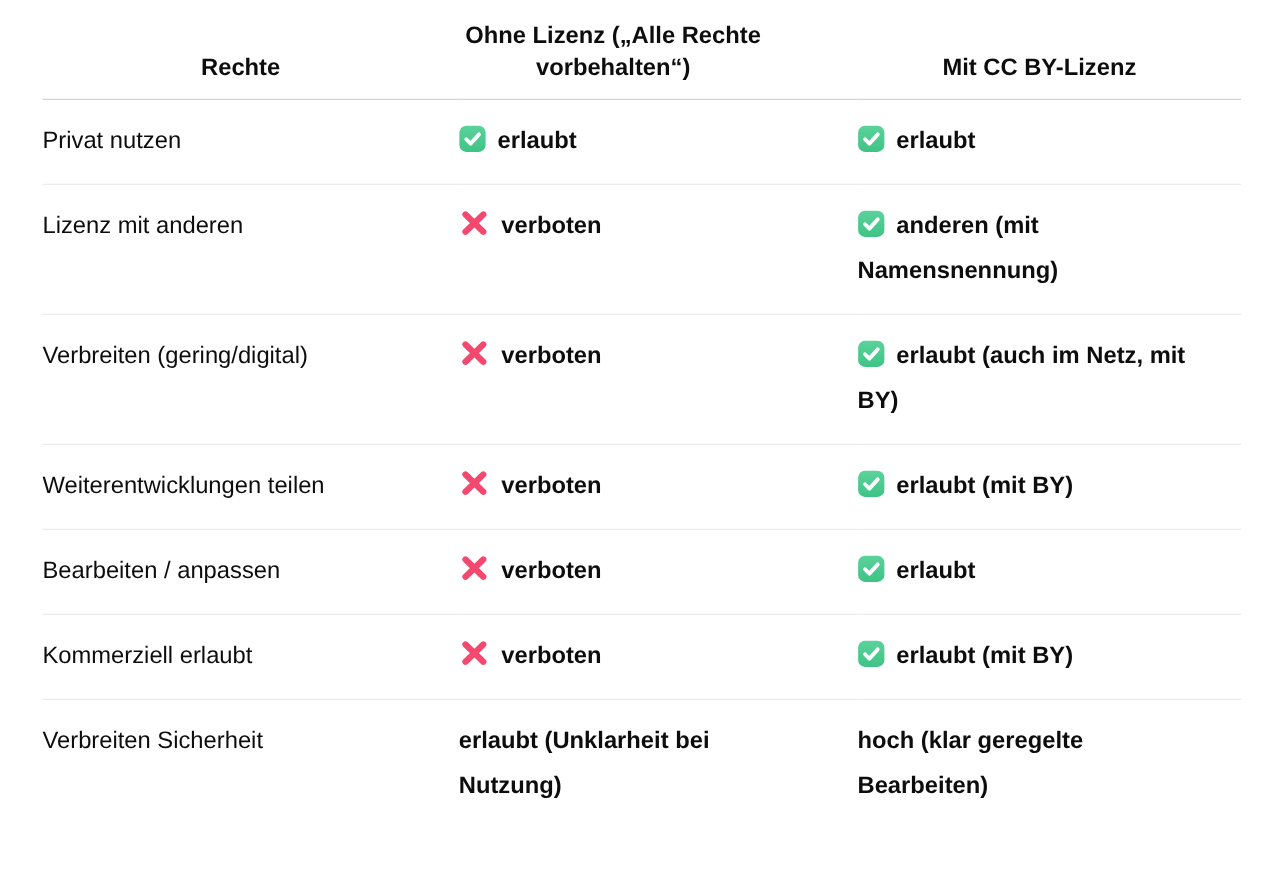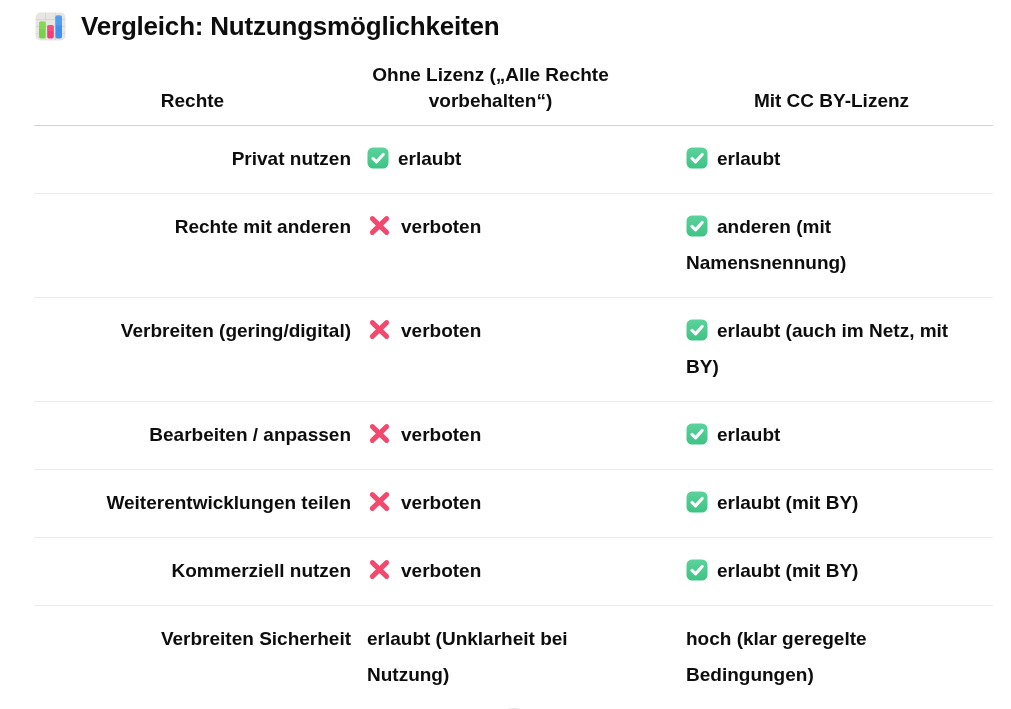--- a/index.html
+++ b/index.html
@@ -37,21 +37,21 @@
     border-bottom:1px solid var(--header-border);
   }
   th.h2{padding-right:72px;}
   td{
     vertical-align:top;line-height:36px;
     padding:15px 16px 16px 0;
     border-bottom:1px solid var(--row-border);
     font-weight:bold;
   }
   tr:last-child td{border-bottom:none;}
-  td.row-label{font-weight:700;text-align:right;}
+  td.row-label{font-weight:400;}
   td.cell-ohne{padding-right:72px;}
   td.cell-ccby{padding-right:40px;}
   .cell-icon{
     display:inline-block;vertical-align:-4px;margin-right:9px;line-height:0;
   }
   .cell-icon svg{display:inline-block;}
 
   
   .scroll-btn{
     position:absolute;left:494px;top:702px;
@@ -60,35 +60,20 @@
     box-shadow:0 1px 3px rgba(0,0,0,0.04);
     display:flex;align-items:center;justify-content:center;
     cursor:pointer;color:#6e6e6e;font-size:18px;
   }
 </style>
 </head>
 <body>
 
 <div class="page">
 
-  <div class="title-row">
-    <span class="title-emoji">
-      <svg width="33" height="33" viewBox="0 0 33 33" aria-hidden="true">
-        <rect x="1.5" y="2.5" width="30" height="28" rx="5" fill="#e8e6e3"></rect>
-        <path d="M2 9.5 H31 M2 16.5 H31 M2 23.5 H31 M11.5 3 V30 M21.5 3 V30" stroke="#d8d6d2" stroke-width="1" fill="none"></path>
-        <rect x="5" y="11.5" width="6.6" height="17" rx="1.8" fill="#76d348"></rect>
-        <rect x="5" y="11.5" width="6.6" height="8" rx="1.8" fill="#8ade5f" opacity="0.55"></rect>
-        <rect x="13.2" y="15" width="6.6" height="13.5" rx="1.8" fill="#f23e79"></rect>
-        <rect x="13.2" y="15" width="6.6" height="6" rx="1.8" fill="#f76191" opacity="0.5"></rect>
-        <rect x="21.4" y="5.5" width="6.6" height="23" rx="1.8" fill="#3f92f2"></rect>
-        <rect x="21.4" y="5.5" width="6.6" height="10" rx="1.8" fill="#63a9f6" opacity="0.5"></rect>
-      </svg>
-    </span>
-    <h2 class="page-title">Vergleich: Nutzungsmöglichkeiten</h2>
-  </div>
 
   <table class="compare">
     <colgroup>
         <col class="c1">
         <col class="c2">
         <col class="c3">
       </colgroup>
     <thead>
       <tr>
         <th class="h1">Rechte</th>
@@ -115,21 +100,21 @@
                     <stop offset="0" stop-color="#5ad39c"></stop>
                     <stop offset="1" stop-color="#3fc385"></stop>
                   </linearGradient>
                 </defs>
                 <rect x="0.5" y="0.5" width="21" height="21" rx="5.5" fill="url(#gchk)"></rect>
                 <path d="M6 11.4 L9.5 14.9 L16.2 7.5" stroke="#ffffff" stroke-width="3.1" fill="none" stroke-linecap="round" stroke-linejoin="round"></path>
               </svg></span><span>erlaubt</span></td>
   </tr>
 
   <tr>
-    <td class="row-label">Rechte mit anderen</td>
+    <td class="row-label">Lizenz mit anderen</td>
     <td class="cell cell-ohne"><span class="cell-icon"><svg width="25" height="23" viewBox="0 0 25 23" aria-hidden="true">
                 <path d="M5.4 4.6 L19.6 18.4 M19.6 4.6 L5.4 18.4" stroke="#f4486e" stroke-width="5" fill="none" stroke-linecap="round"></path>
               </svg></span><span>verboten</span></td>
     <td class="cell cell-ccby"><span class="cell-icon"><svg width="22" height="22" viewBox="0 0 22 22" aria-hidden="true">
                 <defs>
                   <linearGradient id="gchk" x1="0" y1="0" x2="0" y2="1">
                     <stop offset="0" stop-color="#5ad39c"></stop>
                     <stop offset="1" stop-color="#3fc385"></stop>
                   </linearGradient>
                 </defs>
@@ -149,74 +134,74 @@
                     <stop offset="0" stop-color="#5ad39c"></stop>
                     <stop offset="1" stop-color="#3fc385"></stop>
                   </linearGradient>
                 </defs>
                 <rect x="0.5" y="0.5" width="21" height="21" rx="5.5" fill="url(#gchk)"></rect>
                 <path d="M6 11.4 L9.5 14.9 L16.2 7.5" stroke="#ffffff" stroke-width="3.1" fill="none" stroke-linecap="round" stroke-linejoin="round"></path>
               </svg></span><span>erlaubt (auch im Netz, mit BY)</span></td>
   </tr>
 
   <tr>
+    <td class="row-label">Weiterentwicklungen teilen</td>
+    <td class="cell cell-ohne"><span class="cell-icon"><svg width="25" height="23" viewBox="0 0 25 23" aria-hidden="true">
+                <path d="M5.4 4.6 L19.6 18.4 M19.6 4.6 L5.4 18.4" stroke="#f4486e" stroke-width="5" fill="none" stroke-linecap="round"></path>
+              </svg></span><span>verboten</span></td>
+    <td class="cell cell-ccby"><span class="cell-icon"><svg width="22" height="22" viewBox="0 0 22 22" aria-hidden="true">
+                <defs>
+                  <linearGradient id="gchk" x1="0" y1="0" x2="0" y2="1">
+                    <stop offset="0" stop-color="#5ad39c"></stop>
+                    <stop offset="1" stop-color="#3fc385"></stop>
+                  </linearGradient>
+                </defs>
+                <rect x="0.5" y="0.5" width="21" height="21" rx="5.5" fill="url(#gchk)"></rect>
+                <path d="M6 11.4 L9.5 14.9 L16.2 7.5" stroke="#ffffff" stroke-width="3.1" fill="none" stroke-linecap="round" stroke-linejoin="round"></path>
+              </svg></span><span>erlaubt (mit BY)</span></td>
+  </tr>
+
+  <tr>
     <td class="row-label">Bearbeiten / anpassen</td>
     <td class="cell cell-ohne"><span class="cell-icon"><svg width="25" height="23" viewBox="0 0 25 23" aria-hidden="true">
                 <path d="M5.4 4.6 L19.6 18.4 M19.6 4.6 L5.4 18.4" stroke="#f4486e" stroke-width="5" fill="none" stroke-linecap="round"></path>
               </svg></span><span>verboten</span></td>
     <td class="cell cell-ccby"><span class="cell-icon"><svg width="22" height="22" viewBox="0 0 22 22" aria-hidden="true">
                 <defs>
                   <linearGradient id="gchk" x1="0" y1="0" x2="0" y2="1">
                     <stop offset="0" stop-color="#5ad39c"></stop>
                     <stop offset="1" stop-color="#3fc385"></stop>
                   </linearGradient>
                 </defs>
                 <rect x="0.5" y="0.5" width="21" height="21" rx="5.5" fill="url(#gchk)"></rect>
                 <path d="M6 11.4 L9.5 14.9 L16.2 7.5" stroke="#ffffff" stroke-width="3.1" fill="none" stroke-linecap="round" stroke-linejoin="round"></path>
               </svg></span><span>erlaubt</span></td>
   </tr>
 
   <tr>
-    <td class="row-label">Weiterentwicklungen teilen</td>
-    <td class="cell cell-ohne"><span class="cell-icon"><svg width="25" height="23" viewBox="0 0 25 23" aria-hidden="true">
-                <path d="M5.4 4.6 L19.6 18.4 M19.6 4.6 L5.4 18.4" stroke="#f4486e" stroke-width="5" fill="none" stroke-linecap="round"></path>
-              </svg></span><span>verboten</span></td>
-    <td class="cell cell-ccby"><span class="cell-icon"><svg width="22" height="22" viewBox="0 0 22 22" aria-hidden="true">
-                <defs>
-                  <linearGradient id="gchk" x1="0" y1="0" x2="0" y2="1">
-                    <stop offset="0" stop-color="#5ad39c"></stop>
-                    <stop offset="1" stop-color="#3fc385"></stop>
-                  </linearGradient>
-                </defs>
-                <rect x="0.5" y="0.5" width="21" height="21" rx="5.5" fill="url(#gchk)"></rect>
-                <path d="M6 11.4 L9.5 14.9 L16.2 7.5" stroke="#ffffff" stroke-width="3.1" fill="none" stroke-linecap="round" stroke-linejoin="round"></path>
-              </svg></span><span>erlaubt (mit BY)</span></td>
-  </tr>
-
-  <tr>
-    <td class="row-label">Kommerziell nutzen</td>
+    <td class="row-label">Kommerziell erlaubt</td>
     <td class="cell cell-ohne"><span class="cell-icon"><svg width="25" height="23" viewBox="0 0 25 23" aria-hidden="true">
                 <path d="M5.4 4.6 L19.6 18.4 M19.6 4.6 L5.4 18.4" stroke="#f4486e" stroke-width="5" fill="none" stroke-linecap="round"></path>
               </svg></span><span>verboten</span></td>
     <td class="cell cell-ccby"><span class="cell-icon"><svg width="22" height="22" viewBox="0 0 22 22" aria-hidden="true">
                 <defs>
                   <linearGradient id="gchk" x1="0" y1="0" x2="0" y2="1">
                     <stop offset="0" stop-color="#5ad39c"></stop>
                     <stop offset="1" stop-color="#3fc385"></stop>
                   </linearGradient>
                 </defs>
                 <rect x="0.5" y="0.5" width="21" height="21" rx="5.5" fill="url(#gchk)"></rect>
                 <path d="M6 11.4 L9.5 14.9 L16.2 7.5" stroke="#ffffff" stroke-width="3.1" fill="none" stroke-linecap="round" stroke-linejoin="round"></path>
               </svg></span><span>erlaubt (mit BY)</span></td>
   </tr>
 
   <tr>
     <td class="row-label">Verbreiten Sicherheit</td>
     <td class="cell cell-ohne"><span>erlaubt (Unklarheit bei Nutzung)</span></td>
-    <td class="cell cell-ccby"><span>hoch (klar geregelte Bedingungen)</span></td>
+    <td class="cell cell-ccby"><span>hoch (klar geregelte Bearbeiten)</span></td>
   </tr>
 </tbody>
   </table>
 
   <div class="scroll-btn">
     
   </div>
 
 </div>
 

